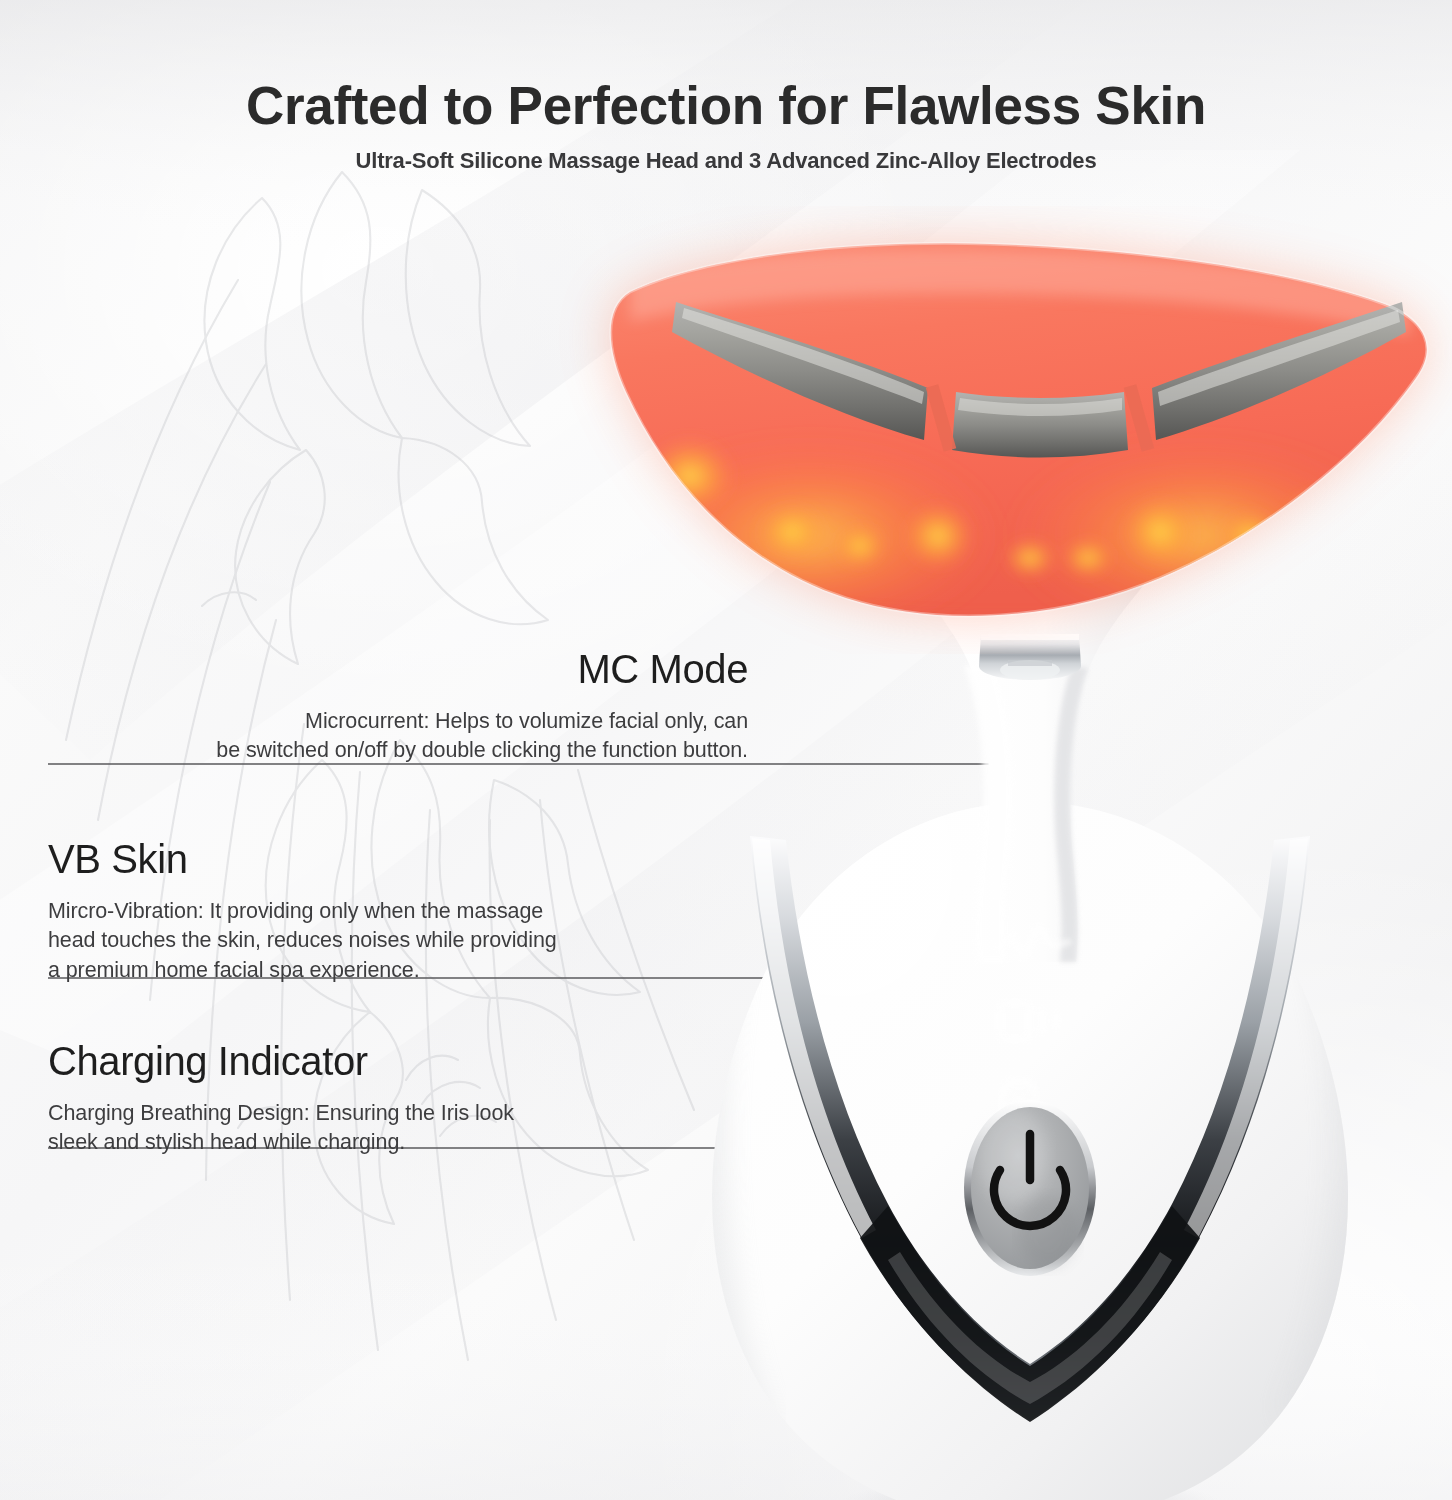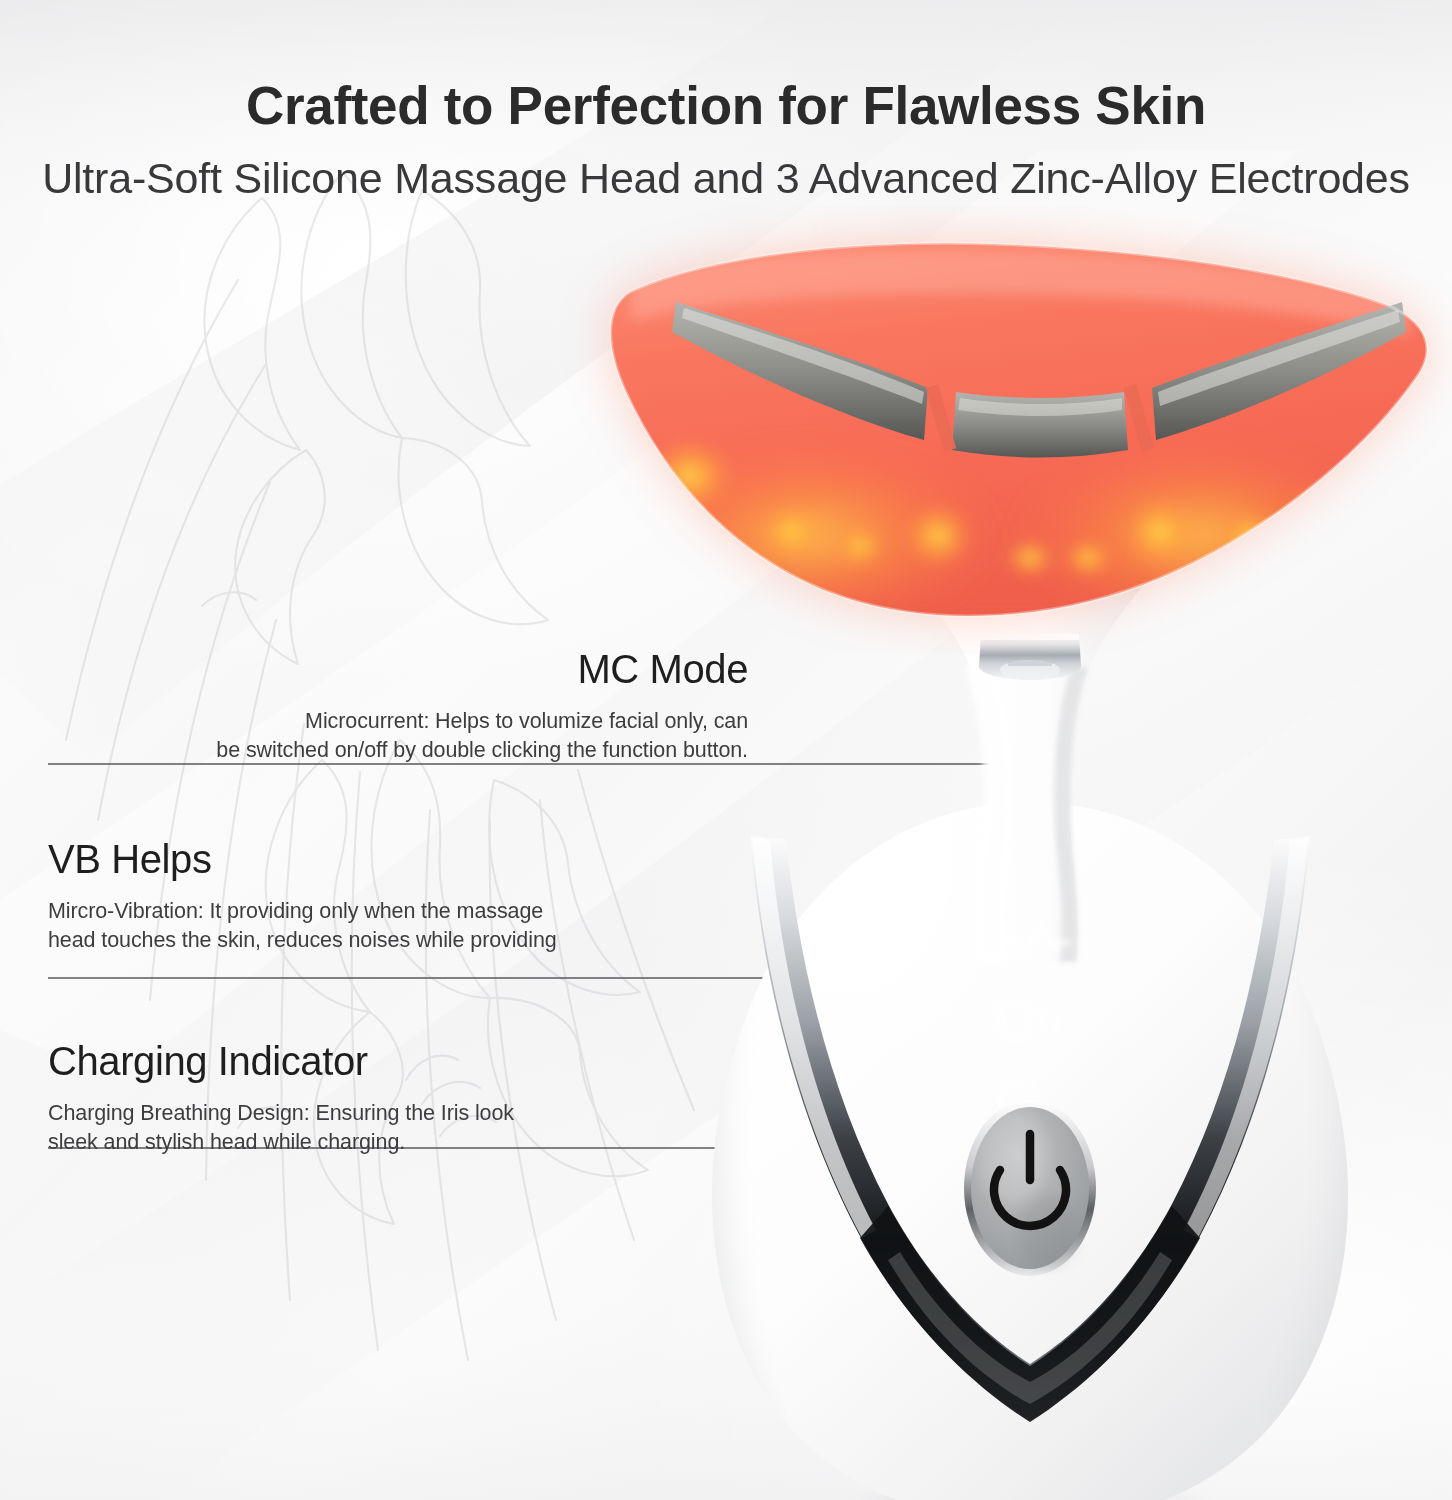--- a/index.html
+++ b/index.html
@@ -39,23 +39,23 @@
   .header{ position:absolute; left:0; top:0; width:1452px; text-align:center; }
   .headline{
     margin-top:78px;
     font-size:53px;
     font-weight:bold;
     color:#2b2b2b;
     letter-spacing:-0.3px;
     line-height:1.06;
   }
   .subhead{
-    margin-top:20px;
-    font-size:43px;
-    font-weight:400;
+    margin-top:14px;
+    font-size:22px;
+    font-weight:700;
     color:#39393b;
     letter-spacing:-0.2px;
   }
 
   
   .feature{ position:absolute; left:48px; width:700px; }
   .feature .f-title{
     font-size:40px;
     font-weight:400;
     color:#1e1e1e;
@@ -181,24 +181,25 @@
 
   <div class="feature" id="feature-mc">
     <div class="f-title">MC Mode</div>
     <div class="f-body">
       <div>Microcurrent: Helps to volumize facial only, can</div>
       <div>be switched on/off by double clicking the function button.</div>
     </div>
   </div>
 
   <div class="feature" id="feature-vb">
-    <div class="f-title">VB Helps</div>
+    <div class="f-title">VB Skin</div>
     <div class="f-body">
       <div>Mircro-Vibration: It providing only when the massage</div>
       <div>head touches the skin, reduces noises while providing</div>
+      <div>a premium home facial spa experience.</div>
     </div>
   </div>
 
   <div class="feature" id="feature-ci">
     <div class="f-title">Charging Indicator</div>
     <div class="f-body">
       <div>Charging Breathing Design: Ensuring the Iris look</div>
       <div>sleek and stylish head while charging.</div>
     </div>
   </div>

